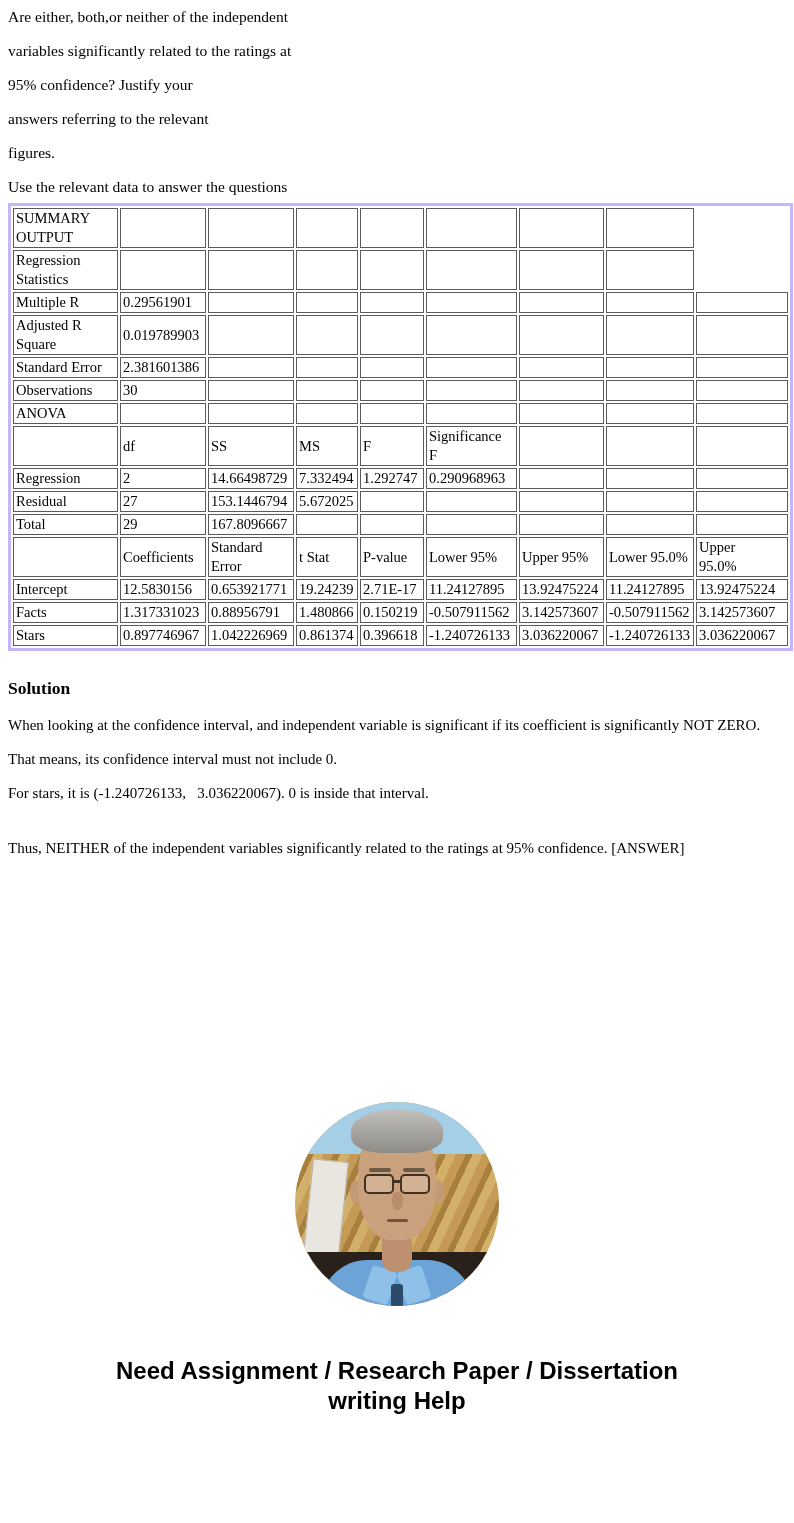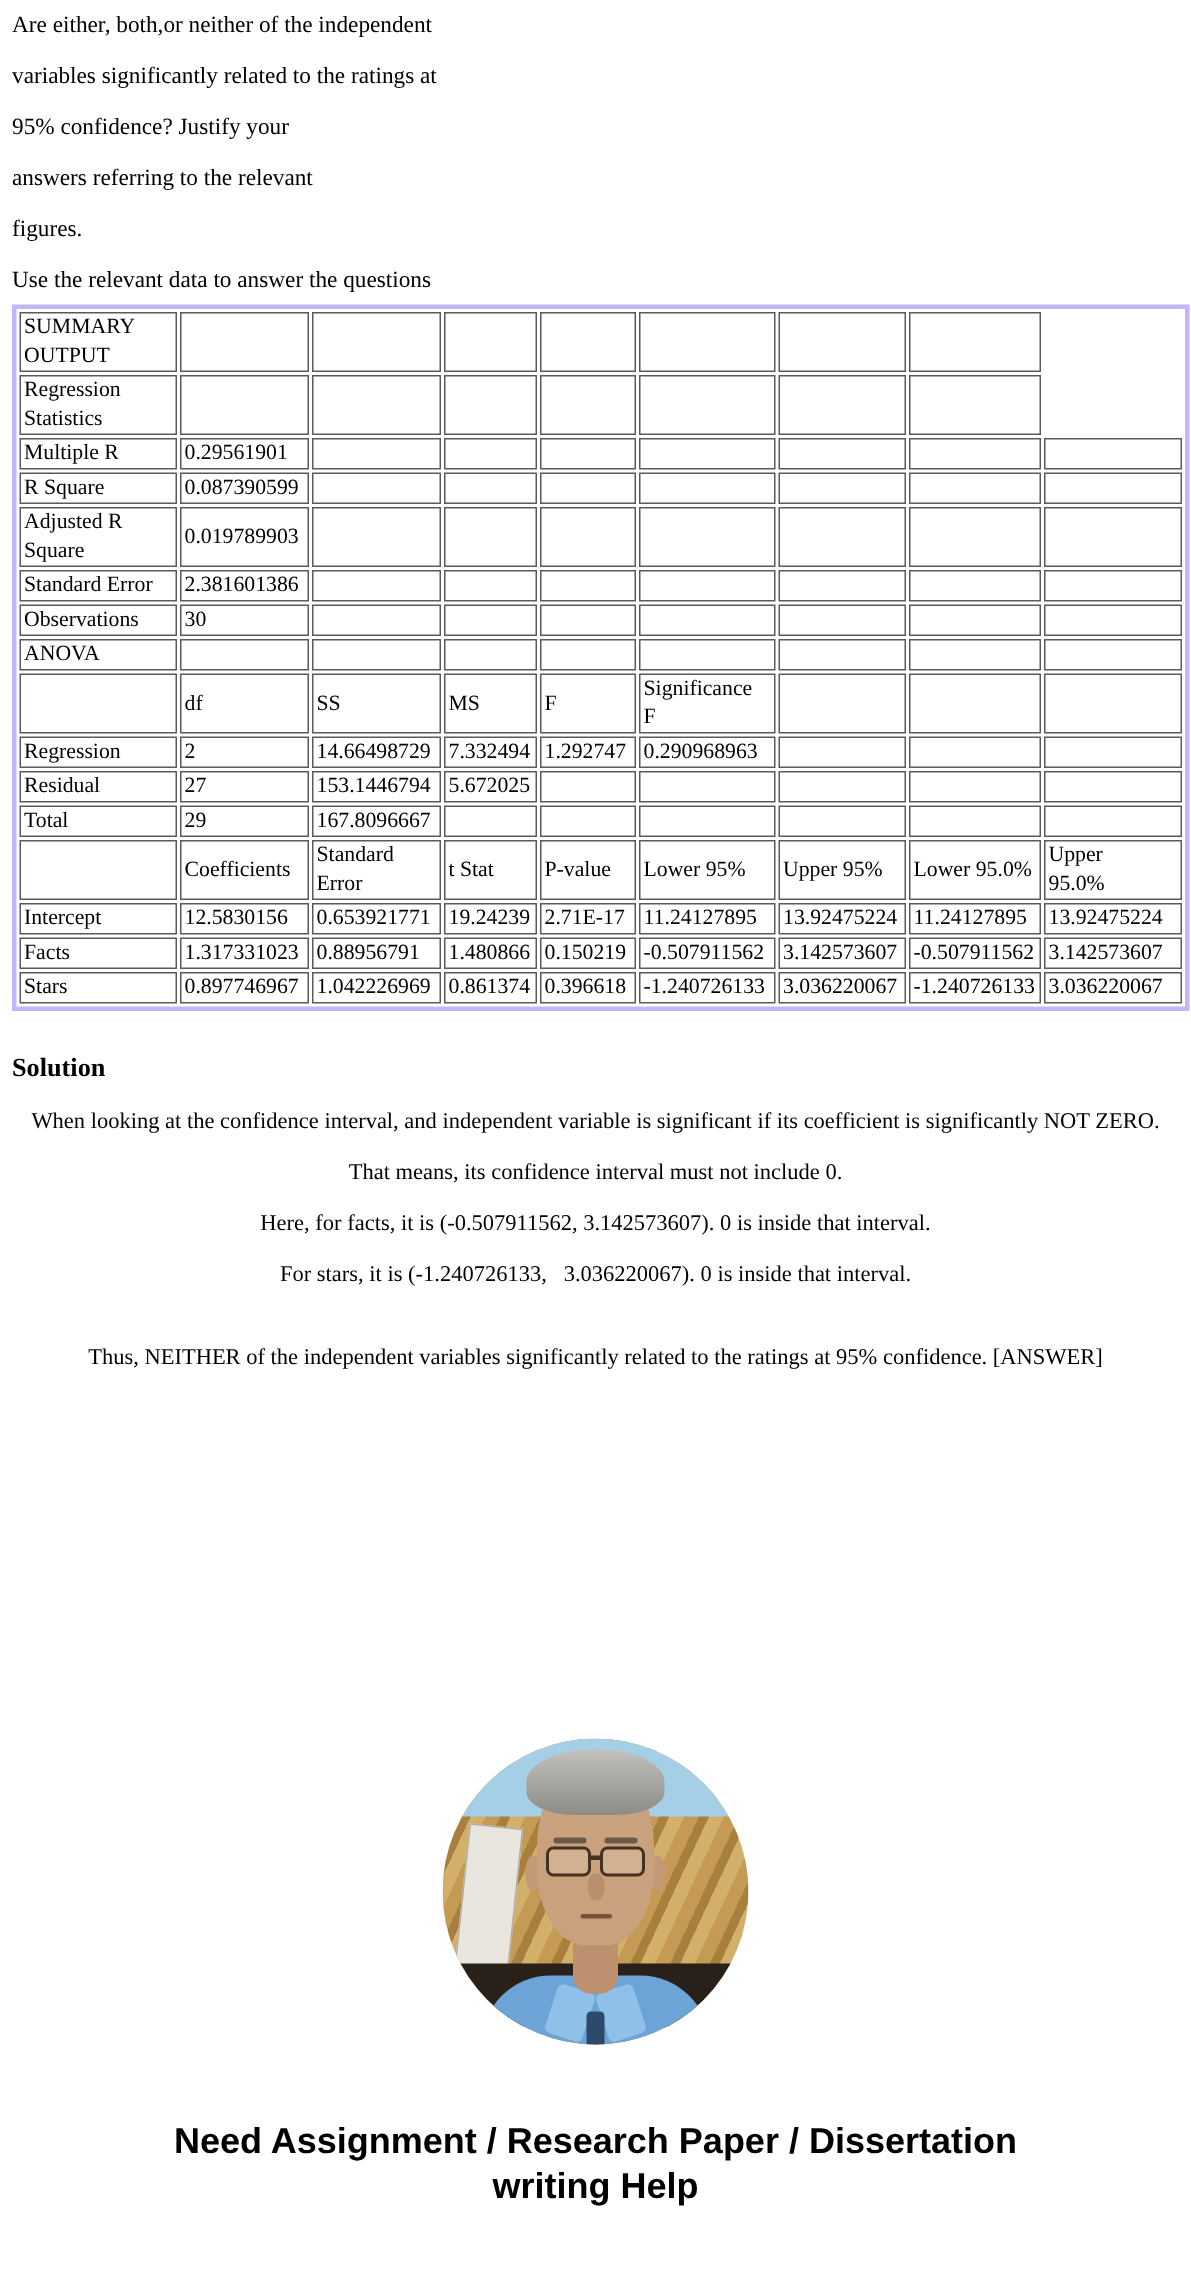--- a/index.html
+++ b/index.html
@@ -33,21 +33,21 @@
     line-height:19px;
     vertical-align:middle;
     white-space:pre-line;
     overflow:hidden;
     box-sizing:border-box;
   }
 
   
   .solution{padding:0 8px;}
   .solution h2{font-size:17.5px;margin:27px 0 17px 0;}
-  .solution p{font-size:15px;line-height:19px;margin:0 0 15px 0;white-space:pre-wrap;text-align:center;}
+  .solution p{font-size:15px;line-height:19px;margin:0 0 15px 0;white-space:pre-wrap;}
   .solution p.answer{font-weight:normal;margin-top:36px;}
 
   
   .avatar{
     position:relative;
     width:204px;height:204px;
     margin:244px auto 0 auto;
     border-radius:50%;
     overflow:hidden;
   }
@@ -152,31 +152,20 @@
           <td>0.29561901</td>
           <td></td>
           <td></td>
           <td></td>
           <td></td>
           <td></td>
           <td></td>
           <td></td>
         </tr>
         <tr>
-          <td>R Square</td>
-          <td>0.087390599</td>
-          <td></td>
-          <td></td>
-          <td></td>
-          <td></td>
-          <td></td>
-          <td></td>
-          <td></td>
-        </tr>
-        <tr>
           <td>Adjusted R
 Square</td>
           <td>0.019789903</td>
           <td></td>
           <td></td>
           <td></td>
           <td></td>
           <td></td>
           <td></td>
           <td></td>
@@ -305,21 +294,20 @@
           <td>-1.240726133</td>
           <td>3.036220067</td>
         </tr>
       </tbody>
   </table>
 
   <div class="solution">
     <h2>Solution</h2>
     <p>When looking at the confidence interval, and independent variable is significant if its coefficient is significantly NOT ZERO.</p>
     <p>That means, its confidence interval must not include 0.</p>
-    <p>Here, for facts, it is (-0.507911562, 3.142573607). 0 is inside that interval.</p>
     <p>For stars, it is (-1.240726133,   3.036220067). 0 is inside that interval.</p>
     <p class="answer">Thus, NEITHER of the independent variables significantly related to the ratings at 95% confidence. [ANSWER]</p>
   </div>
 
   <div class="avatar">
     <div class="av-wall"></div>
     <div class="av-sky"></div>
     <div class="av-door"></div>
     <div class="av-darkband"></div>
     <div class="av-shirt"></div>

